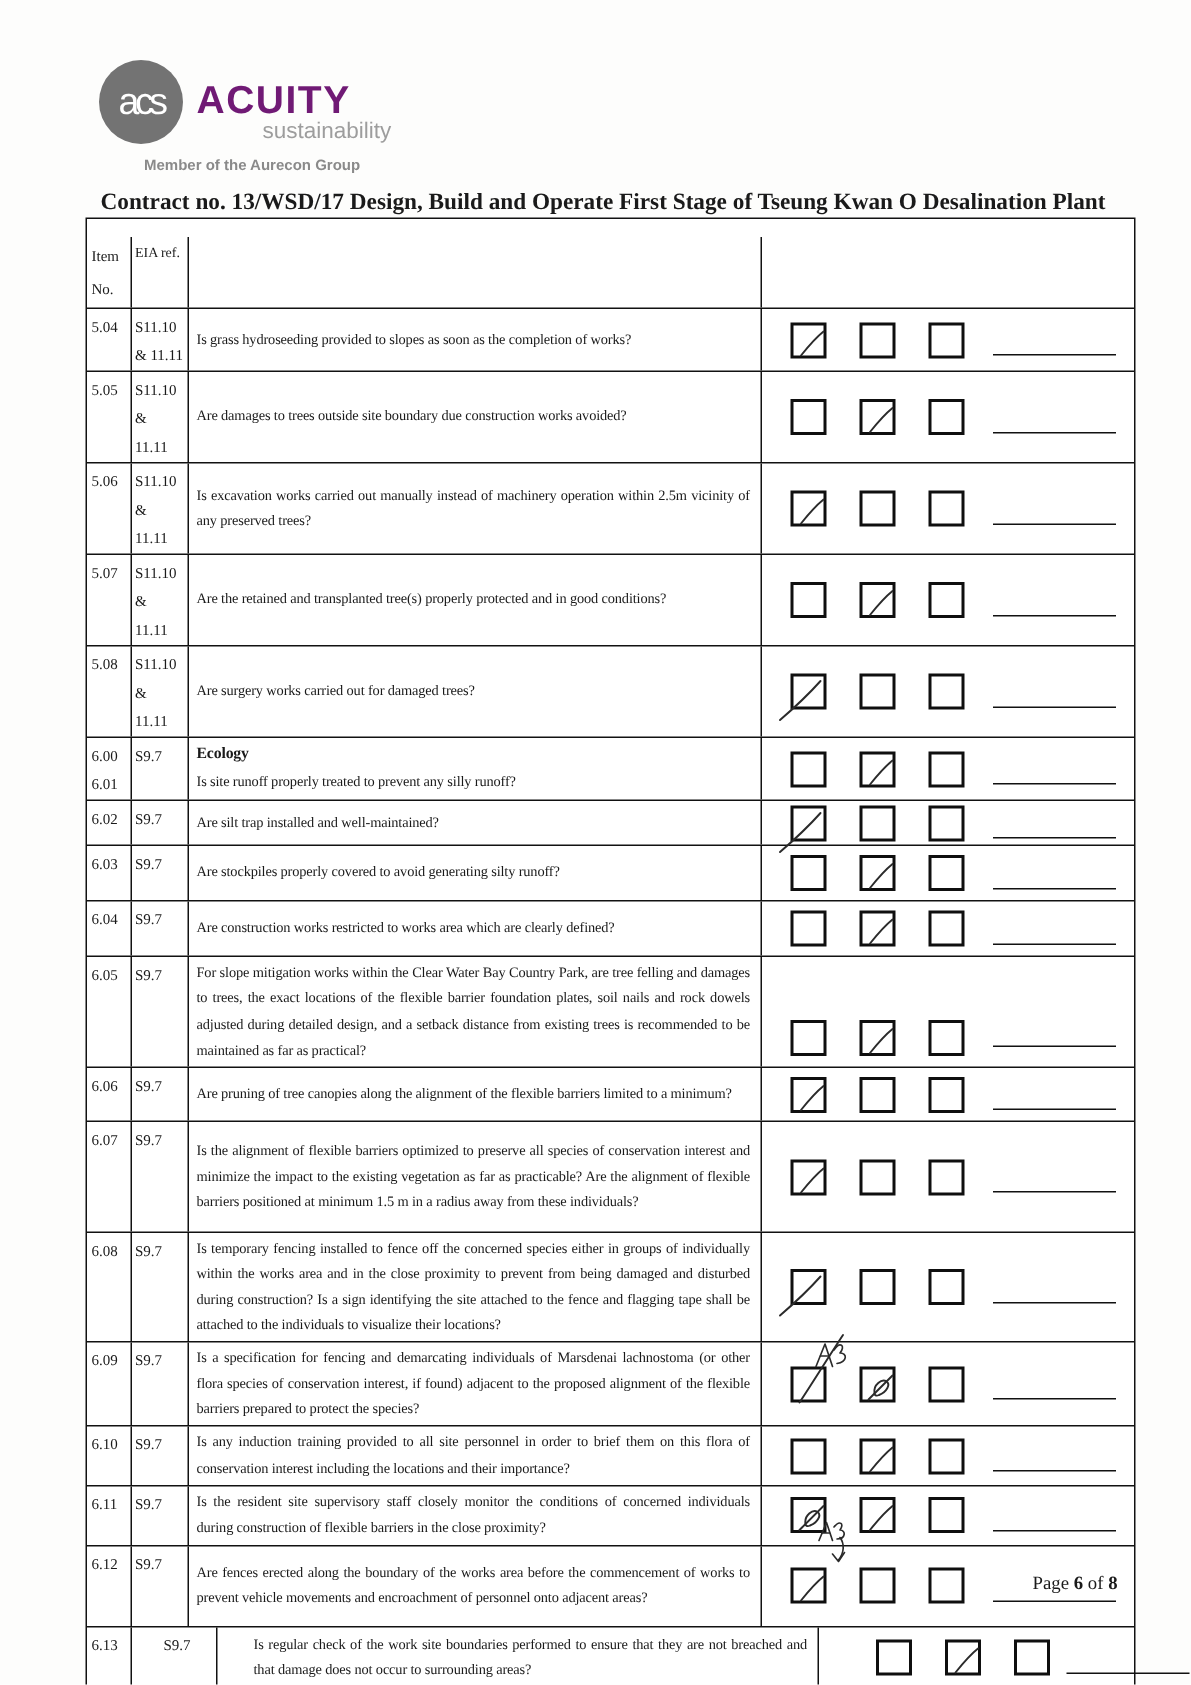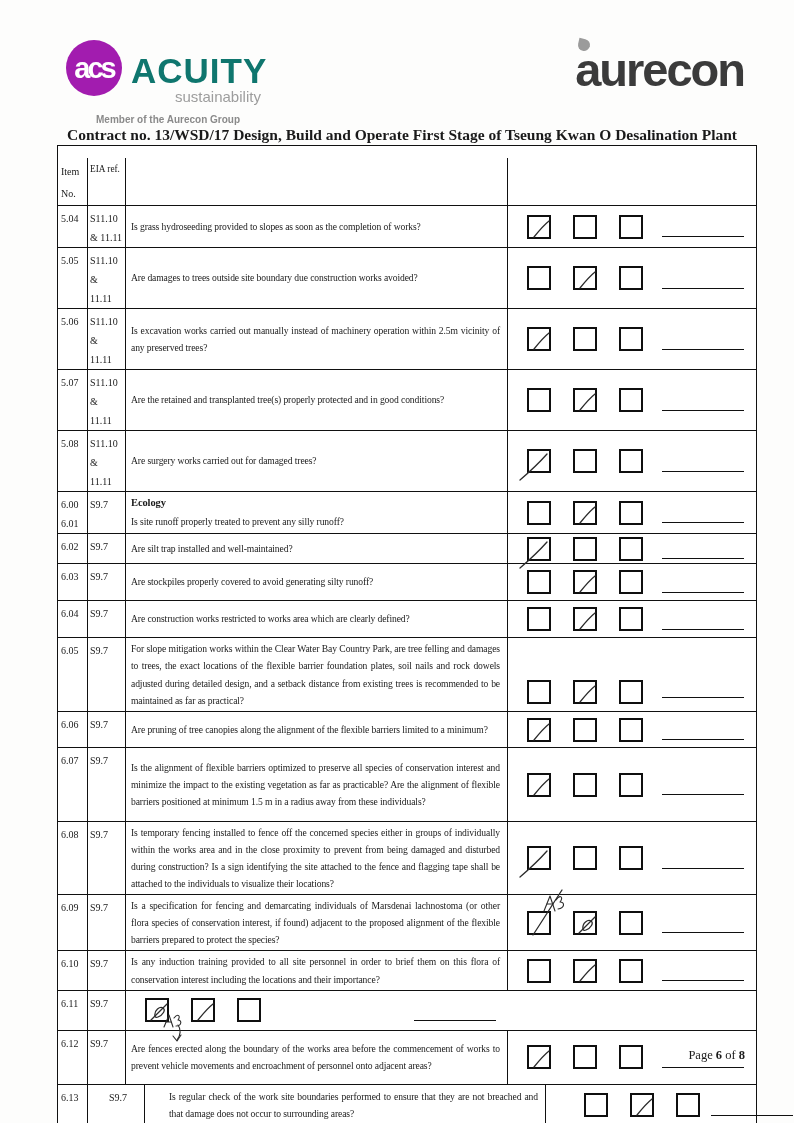--- a/index.html
+++ b/index.html
@@ -11,27 +11,27 @@
     position: relative;
     overflow: hidden;
   }
   .page { position: absolute; inset: 0; }
 
   
   .acuity { position: absolute; left: 66px; top: 40px; }
   .acuity-row { display: flex; align-items: flex-start; }
   .acuity-circle {
     width: 56px; height: 56px; border-radius: 50%;
-    background: #a21caf; color: #fff;
+    background: #737373; color: #fff;
     display: flex; align-items: center; justify-content: center;
     font-family: "Liberation Sans", sans-serif;
-    font-weight: bold; font-size: 29px; letter-spacing: -3px;
+    font-weight: normal; font-size: 25px; letter-spacing: -3px;
   }
   .acuity-texts { margin-left: 9px; font-family: "Liberation Sans", sans-serif; }
-  .acuity-name { font-size: 35px; font-weight: bold; color: #0f766e; letter-spacing: 1px; line-height: 1; margin-top: 13px; }
+  .acuity-name { font-size: 26px; font-weight: bold; color: #701a75; letter-spacing: 1px; line-height: 1; margin-top: 13px; }
   .acuity-sub  { font-size: 15px; color: #9d9d9d; margin-left: 44px; line-height: 1.25; }
   .acuity-tagline { font-family: "Liberation Sans", sans-serif; font-size: 10px; font-weight: bold; color: #8a8a8a; margin-top: 7px; margin-left: 30px; }
 
   .aurecon { position: absolute; right: 50px; top: 46px; }
   .aurecon-word {
     font-family: "Liberation Sans", sans-serif;
     font-weight: bold; font-size: 47px; color: #3b3b3b;
     letter-spacing: -2px; line-height: 1;
   }
   .aurecon-drop {
@@ -129,24 +129,20 @@
     <div class="acuity-row">
       <div class="acuity-circle">acs</div>
       <div class="acuity-texts">
         <div class="acuity-name">ACUITY</div>
         <div class="acuity-sub">sustainability</div>
       </div>
     </div>
     <div class="acuity-tagline">Member of the Aurecon Group</div>
   </div>
 
-  <div class="aurecon">
-    <span class="aurecon-drop"></span>
-    <span class="aurecon-word">aurecon</span>
-  </div>
 
   <h1 class="doc-title">Contract no.  13/WSD/17 Design, Build and Operate First Stage of Tseung Kwan O Desalination Plant</h1>
 
   <div class="checklist">
     <div class="trow thead">
       <div class="c-item">Item
 No.</div>
       <div class="c-eia">EIA ref.</div>
       <div class="c-q"></div>
     </div>
@@ -539,20 +535,23 @@
               <div class="checkbox"></div>
             </div>
             <div class="remark-wrap">
               <div class="remark-line"></div>
             </div>
           </div>
         </div>
         <div class="trow" style="min-height: 40px;">
           <div class="c-item">6.11</div>
           <div class="c-eia">S9.7</div>
+          <div class="c-q">
+            <div class="q-text">Is the resident site supervisory staff closely monitor the conditions of concerned individuals during construction of flexible barriers in the close  proximity?</div>
+          </div>
           <div class="c-checks">
             <div class="box-slot">
               <div class="checkbox">
                 <svg class="mark" width="24" height="24" viewBox="0 0 24 24" style="left: 0px; top: 0px;">
                   <path d="M8 16 C7 10 13 6 16 8 C19 10 16 15 11 17 C9 18 8 17 8 16"></path>
                   <path d="M4 20 L20 4"></path>
                 </svg>
               </div>
             </div>
             <div class="box-slot">

